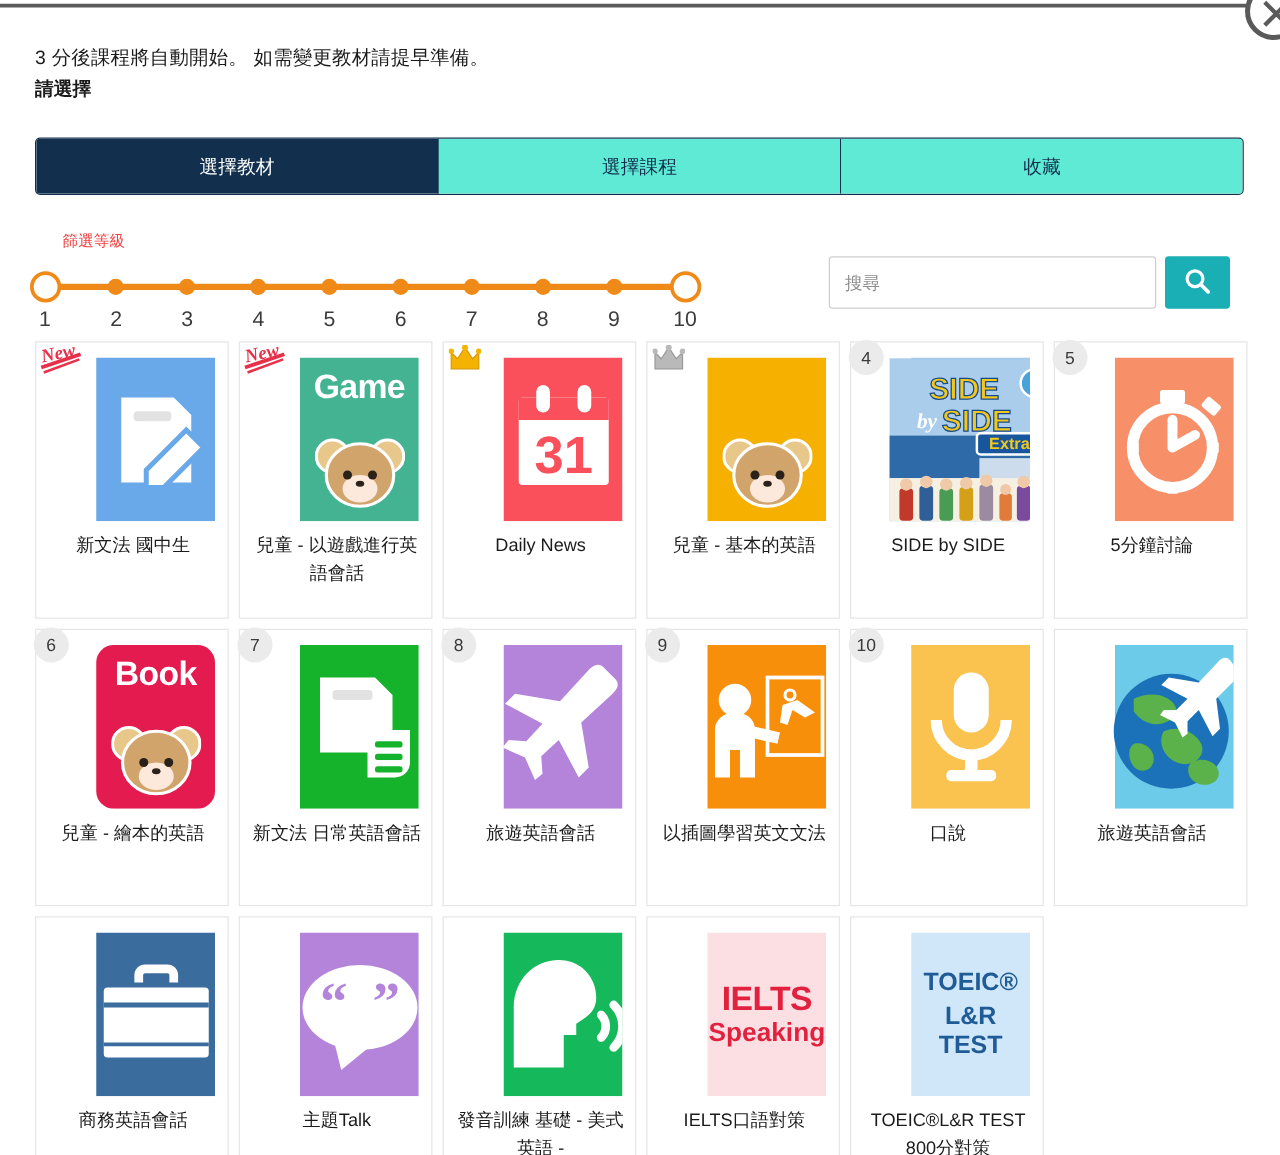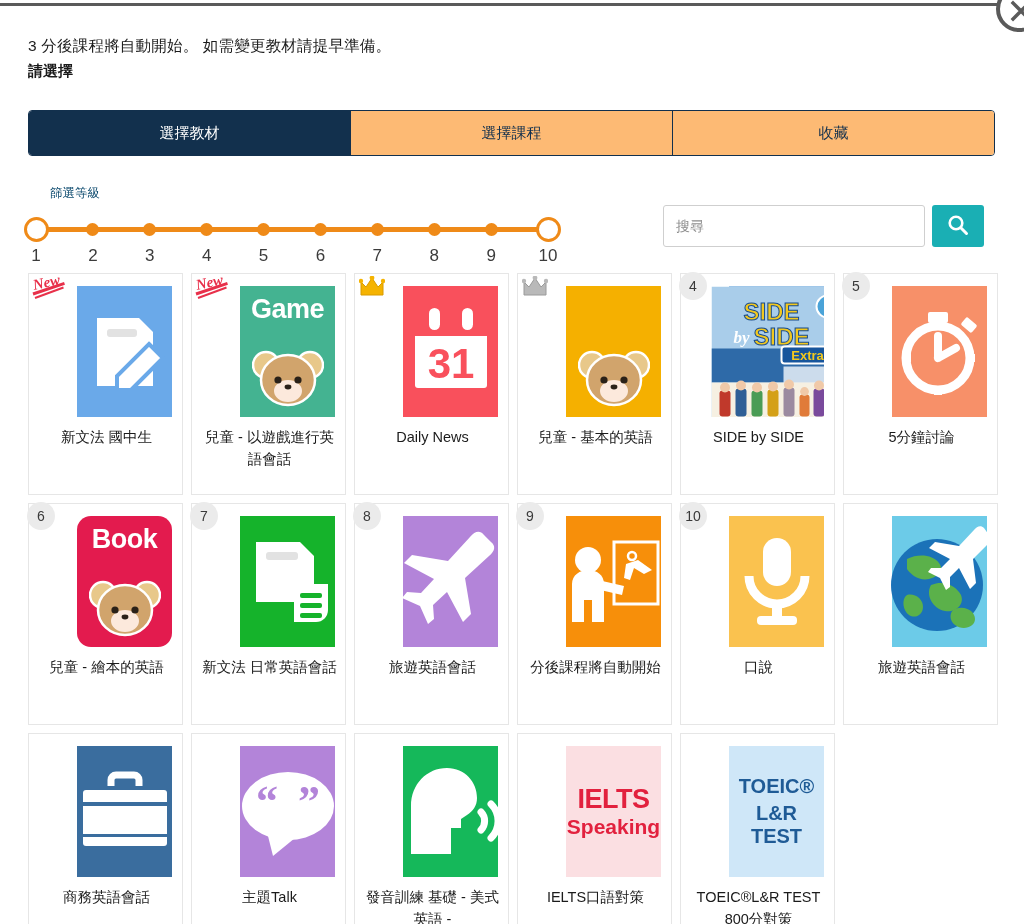--- a/index.html
+++ b/index.html
@@ -59,31 +59,31 @@
     border: 1px solid #12304d;
     border-radius: 4px;
     overflow: hidden;
     background: #ffffff;
   }
   .tab {
     flex: 1 1 0;
     display: flex; align-items: center; justify-content: center;
     font-size: 15px;
     color: #12304d;
-    background: #fdba74;
+    background: #5eead4;
     border-right: 1px solid #12304d;
     cursor: pointer;
   }
   .tab:last-child { border-right: none; }
   .tab.active { background: #12304d; color: #ffffff; }
 
   
   .filter-wrap { position: absolute; left: 28px; top: 185px; width: 560px; }
   .filter-label {
-    font-size: 12.5px; color: #0c4a6e; margin-left: 22px;
+    font-size: 12.5px; color: #ef4444; margin-left: 22px;
   }
   .slider {
     position: relative;
     margin-top: 14px;
     width: 530px; height: 26px;
   }
   .slider-track {
     position: absolute;
     left: 8px; top: 11px;
     width: 512px; height: 5px;
@@ -498,21 +498,21 @@
             <svg class="centericon" width="104" height="104" viewBox="0 0 104 104">
               <rect x="52" y="12" width="44" height="62" fill="none" stroke="#fff" stroke-width="3"></rect>
               <circle cx="70" cy="26" r="4" fill="none" stroke="#fff" stroke-width="2.5"></circle>
               <path d="M64 34 l12 -4 l14 10 l-8 4 l-10 -6 l-4 12 l-6 -2 z" fill="#fff"></path>
               <circle cx="26" cy="30" r="13" fill="#fff"></circle>
               <path d="M10 54 c0 -9 8 -14 16 -14 c9 0 16 5 16 14 v38 h-12 v-22 h-8 v22 h-12 z" fill="#fff"></path>
               <path d="M36 50 l26 6 l-2 9 l-26 -6 z" fill="#fff"></path>
             </svg>
           </div>
         </div>
-        <div class="card-title">分後課程將自動開始</div>
+        <div class="card-title">以插圖學習英文文法</div>
       </div>
       <div class="card">
         <div class="badge-num">10</div>
         <div class="card-thumb">
           <div class="tile" style="background:#fac24f">
             <svg class="centericon" width="100" height="100" viewBox="0 0 100 100">
               <rect x="36" y="6" width="28" height="48" rx="14" fill="#fff"></rect>
               <path d="M22 44 a28 28 0 0 0 56 0" fill="none" stroke="#fff" stroke-width="9"></path>
               <rect x="45" y="70" width="10" height="16" fill="#fff"></rect>
               <rect x="30" y="84" width="40" height="9" rx="4" fill="#fff"></rect>

